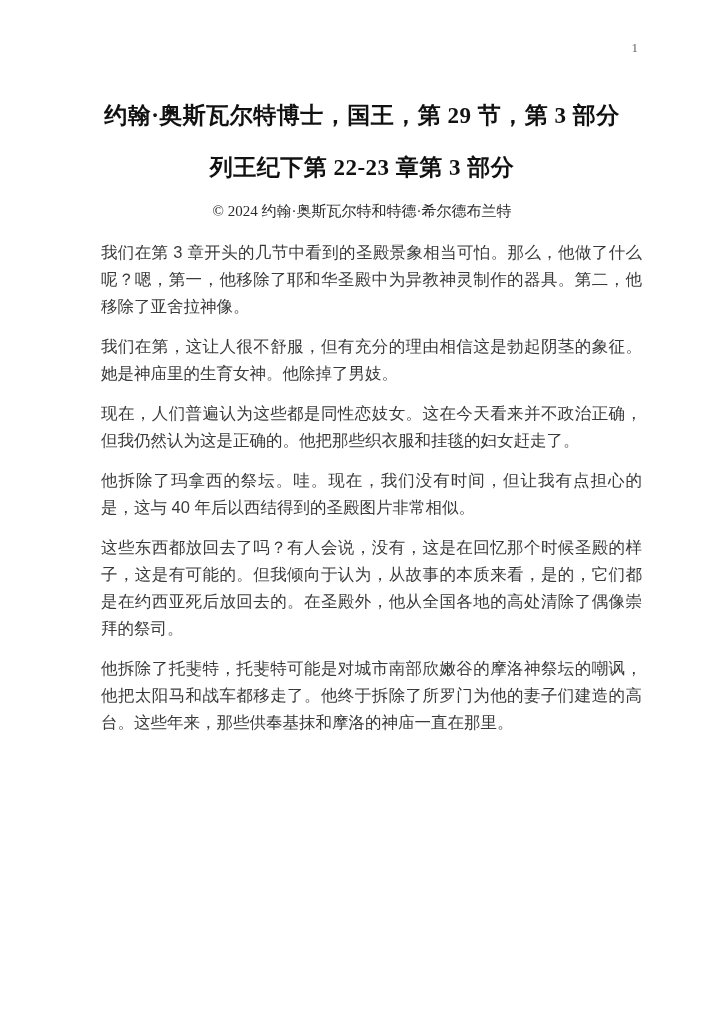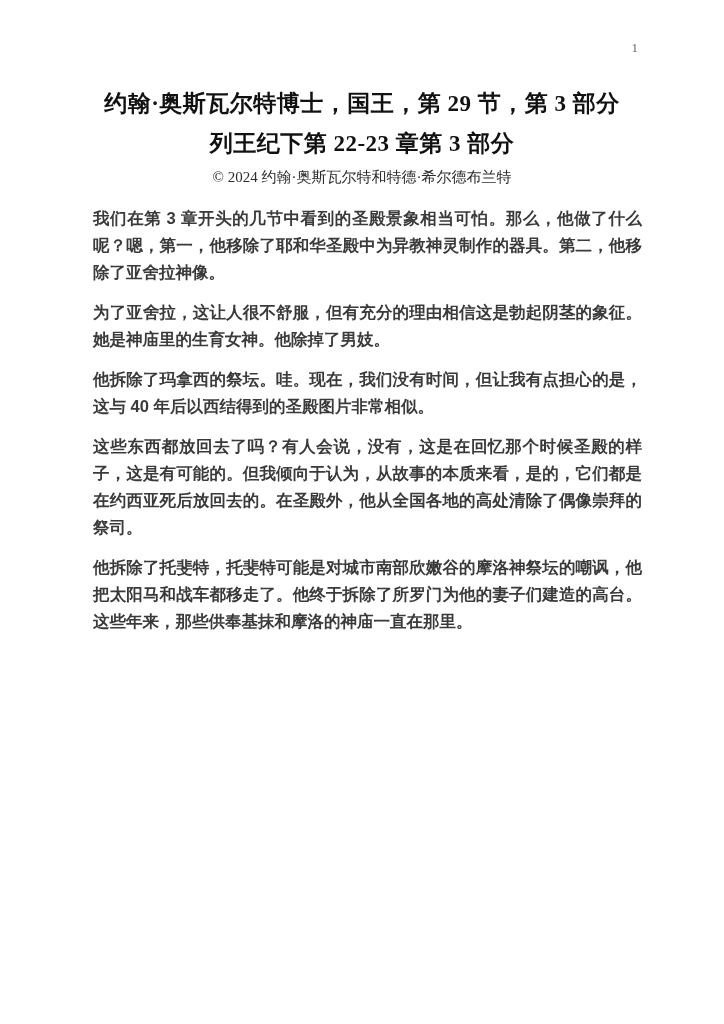--- a/index.html
+++ b/index.html
@@ -21,64 +21,64 @@
     right: 86px;
     font-family: "Liberation Serif", serif;
     font-size: 13px;
     color: #666666;
   }
   .doc-header {
     padding-top: 84px;
     text-align: center;
   }
   .doc-title {
-    margin: 0;
+    margin: 12px;
     font-family: "Liberation Serif", serif;
     font-weight: 700;
     font-size: 23px;
     line-height: 40px;
     color: #111111;
     letter-spacing: 0.5px;
   }
   .doc-copyright {
     margin: 2px 0 0 0;
     font-family: "Liberation Serif", serif;
     font-size: 15px;
     line-height: 22px;
     color: #2b2b2b;
   }
   .doc-body {
     width: 557px;
     margin: 17px 82px 0 85px;
   }
   .doc-body p {
-    margin: 0 0 13px 8px;
+    margin: 0 0 13px 16px;
     font-family: "Liberation Sans", sans-serif;
     font-size: 16.5px;
     line-height: 27px;
     color: #3a3a3a;
     text-align: justify;
     text-justify: inter-ideograph;
-    font-weight: bold;
   }
 </style>
 </head>
 <body>
 
 <div class="page">
 
   <div class="page-number">1</div>
 
   <header class="doc-header">
     <h1 class="doc-title">约翰·奥斯瓦尔特博士，国王，第 29 节，第 3 部分</h1>
     <h1 class="doc-title">列王纪下第 22-23 章第 3 部分</h1>
     <p class="doc-copyright">© 2024 约翰·奥斯瓦尔特和特德·希尔德布兰特</p>
   </header>
 
   <main class="doc-body">
     <p>我们在第 3 章开头的几节中看到的圣殿景象相当可怕。那么，他做了什么呢？嗯，第一，他移除了耶和华圣殿中为异教神灵制作的器具。第二，他移除了亚舍拉神像。</p>
-    <p>为了亚舍拉，这让人很不舒服，但有充分的理由相信这是勃起阴茎的象征。她是神庙里的生育女神。他除掉了男妓。</p>
+    <p>我们在第，这让人很不舒服，但有充分的理由相信这是勃起阴茎的象征。她是神庙里的生育女神。他除掉了男妓。</p>
+    <p>现在，人们普遍认为这些都是同性恋妓女。这在今天看来并不政治正确，但我仍然认为这是正确的。他把那些织衣服和挂毯的妇女赶走了。</p>
     <p>他拆除了玛拿西的祭坛。哇。现在，我们没有时间，但让我有点担心的是，这与 40 年后以西结得到的圣殿图片非常相似。</p>
     <p>这些东西都放回去了吗？有人会说，没有，这是在回忆那个时候圣殿的样子，这是有可能的。但我倾向于认为，从故事的本质来看，是的，它们都是在约西亚死后放回去的。在圣殿外，他从全国各地的高处清除了偶像崇拜的祭司。</p>
     <p>他拆除了托斐特，托斐特可能是对城市南部欣嫩谷的摩洛神祭坛的嘲讽，他把太阳马和战车都移走了。他终于拆除了所罗门为他的妻子们建造的高台。这些年来，那些供奉基抹和摩洛的神庙一直在那里。</p>
   </main>
 
 </div>
 
 </body></html>

